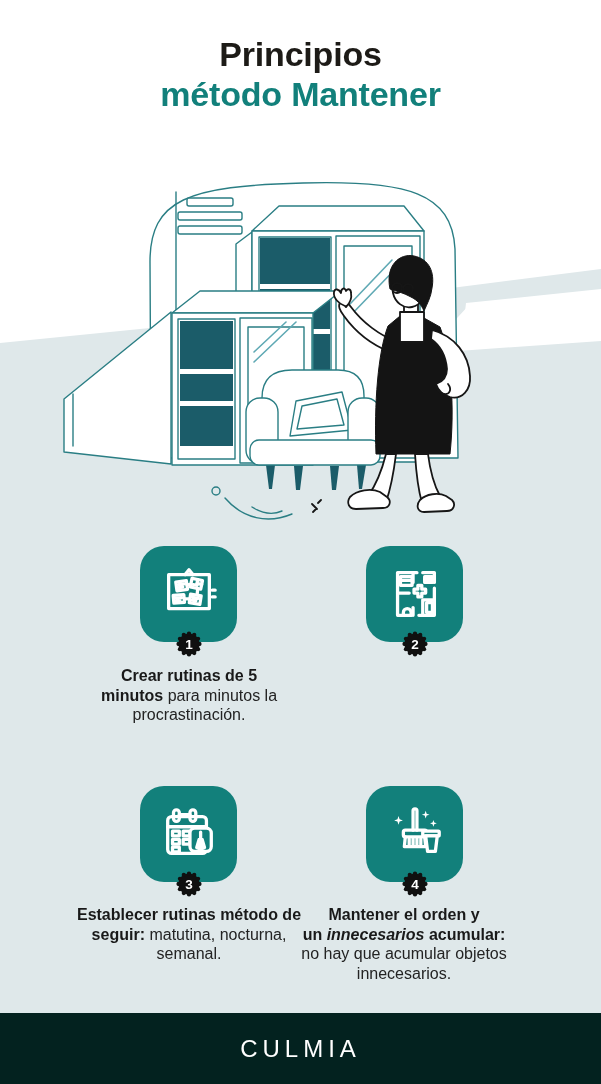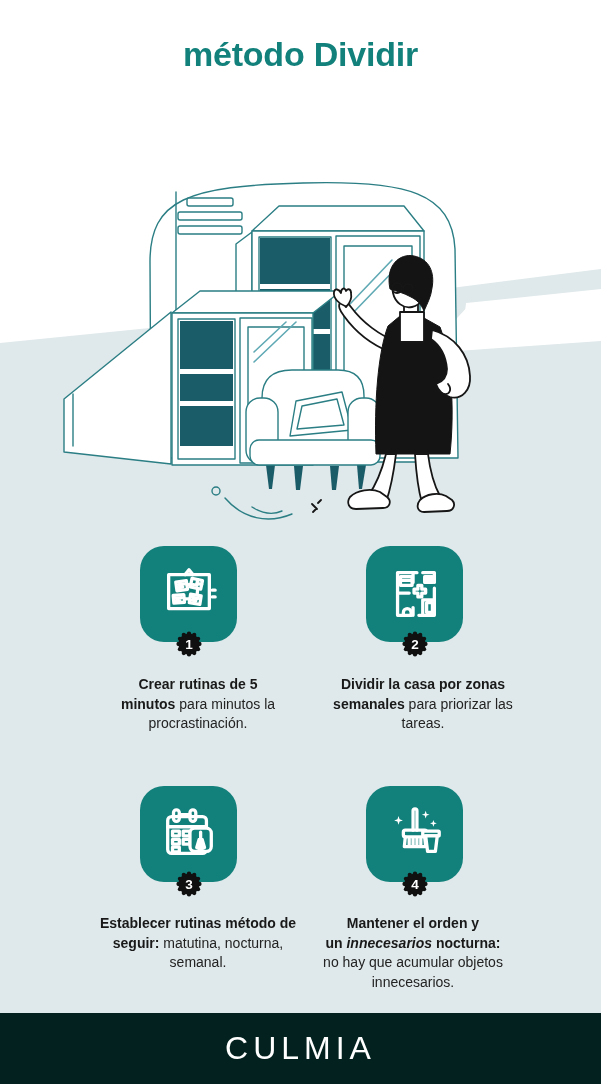--- a/index.html
+++ b/index.html
@@ -32,29 +32,29 @@
   .wf{fill:#fff;stroke:none}
   .tf{fill:var(--teal);stroke:#fff;stroke-width:3.4;stroke-linejoin:round}
   .t1{left:140px;top:546px}.t2{left:366px;top:546px}.t3{left:140px;top:786px}.t4{left:366px;top:786px}
   
   .badge{position:absolute;width:28px;height:28px}
   .badge svg{position:absolute;left:0;top:0;width:28px;height:28px}
   .badge-num{position:absolute;left:0;top:0;width:28px;height:28px;display:flex;align-items:center;
              justify-content:center;color:#fff;font-size:13.5px;font-weight:700}
   .bd1{left:175px;top:630px}.bd2{left:401px;top:630px}.bd3{left:175px;top:870px}.bd4{left:401px;top:870px}
   
-  .card-text{position:absolute;width:240px;margin:9px;text-align:center;font-size:14px;line-height:19.5px;
+  .card-text{position:absolute;width:240px;margin:0;text-align:center;font-size:16px;line-height:19.5px;
              color:var(--body-text);white-space:pre-line}
   .card-text .b{font-weight:700;color:#191919}
   .card-text .i{font-style:italic}
   .x1{left:69px;top:666px}.x2{left:294px;top:666px}.x3{left:69px;top:905px}.x4{left:284px;top:905px}
   
   .footer{position:absolute;left:0;top:1013px;width:601px;height:71px;background:var(--footer-bg);
           display:flex;align-items:center;justify-content:center}
-  .brand{color:#fff;font-size:32px;letter-spacing:5px;font-weight:400}
+  .brand{color:#fff;font-size:24px;letter-spacing:5px;font-weight:400}
 </style>
 </head>
 <body>
 
 <div class="page">
 
   <svg class="scene" viewBox="0 0 601 1084" aria-hidden="true">
     <g>
       <polygon points="0,343 150,328 458,351 601,341 601,1013 0,1013" fill="var(--bg-gray)"></polygon>
       <polygon points="428,291 601,269 601,301 470,304 446,330" fill="var(--bg-gray)"></polygon>
@@ -131,21 +131,22 @@
 
     <g>
       <circle class="fn" cx="216" cy="491" r="4"></circle>
       <path class="fn" d="M225,498 C243,519 268,524 292,514"></path>
       <path class="fn" d="M252,507 C263,514 273,515 282,511"></path>
       <path class="pl" d="M312,504 L317,509 M321,500 L318,503 M313,512 L316,509"></path>
     </g>
   </svg>
 
   <header class="title">
-    <div class="accent">método Dividir</div>
+    <div>Principios</div>
+    <div class="accent">método Mantener</div>
   </header>
 
   <div class="tile t1">
     <svg viewBox="0 0 64 64">
       <path class="wi" d="M28,12 L32,7 L36,12"></path>
       <rect class="wi" x="11" y="12" width="42" height="35"></rect>
       <path class="wi" d="M56,28 h3 M56,35 h3"></path>
       <g class="wi" transform="rotate(-8 24 24)">
           <rect x="19" y="19" width="11" height="9"></rect>
           <path d="M21.5,22 h6 M21.5,25 h4"></path>
@@ -215,23 +216,20 @@
           <circle cx="3.8" cy="15" r="2.3"></circle>
           <circle cx="5.3" cy="9.4" r="2.3"></circle>
           <circle cx="9.4" cy="5.3" r="2.3"></circle>
           <circle cx="15" cy="3.8" r="2.3"></circle>
           <circle cx="20.6" cy="5.3" r="2.3"></circle>
           <circle cx="24.7" cy="9.4" r="2.3"></circle>
     </g>
       </svg>
     <span class="badge-num">2</span>
   </div>
-  <p class="card-text x2"><span class="b">Dividir la casa por zonas
-semanales</span><span> para priorizar las
-tareas.</span></p>
 
   <div class="tile t3">
     <svg viewBox="0 0 64 64">
       <rect class="wi" x="10" y="14" width="40" height="38" rx="4"></rect>
       <rect class="wi" x="16" y="7" width="6" height="12" rx="3"></rect>
       <rect class="wi" x="33" y="7" width="6" height="12" rx="3"></rect>
       <path class="wi" d="M22,12 H33 M10,24.5 H50"></path>
       <rect class="wi" x="15" y="29" width="7" height="5"></rect>
       <rect class="wi" x="26" y="29" width="7" height="5"></rect>
       <rect class="wi" x="15" y="37.5" width="7" height="5"></rect>
@@ -291,21 +289,21 @@
           <circle cx="5.3" cy="9.4" r="2.3"></circle>
           <circle cx="9.4" cy="5.3" r="2.3"></circle>
           <circle cx="15" cy="3.8" r="2.3"></circle>
           <circle cx="20.6" cy="5.3" r="2.3"></circle>
           <circle cx="24.7" cy="9.4" r="2.3"></circle>
     </g>
       </svg>
     <span class="badge-num">4</span>
   </div>
   <p class="card-text x4"><span class="b">Mantener el orden y
-un </span><span class="b i">innecesarios</span><span class="b"> nocturna:</span><span>
+un </span><span class="b i">innecesarios</span><span class="b"> acumular:</span><span>
 no hay que acumular objetos
 innecesarios.</span></p>
 
   <footer class="footer">
     <span class="brand">CULMIA</span>
   </footer>
 
 </div>
 
 </body></html>

